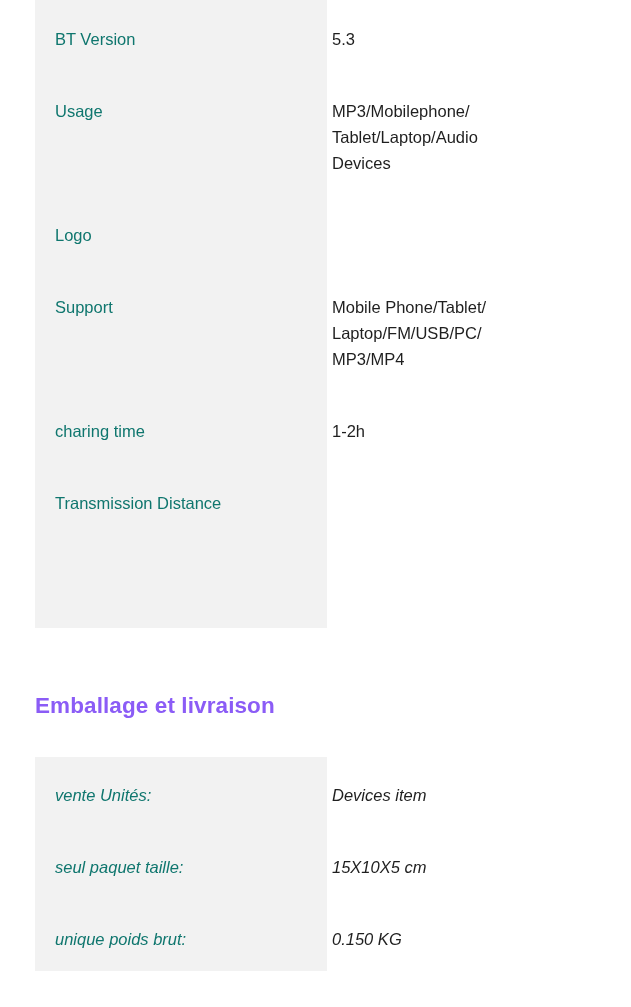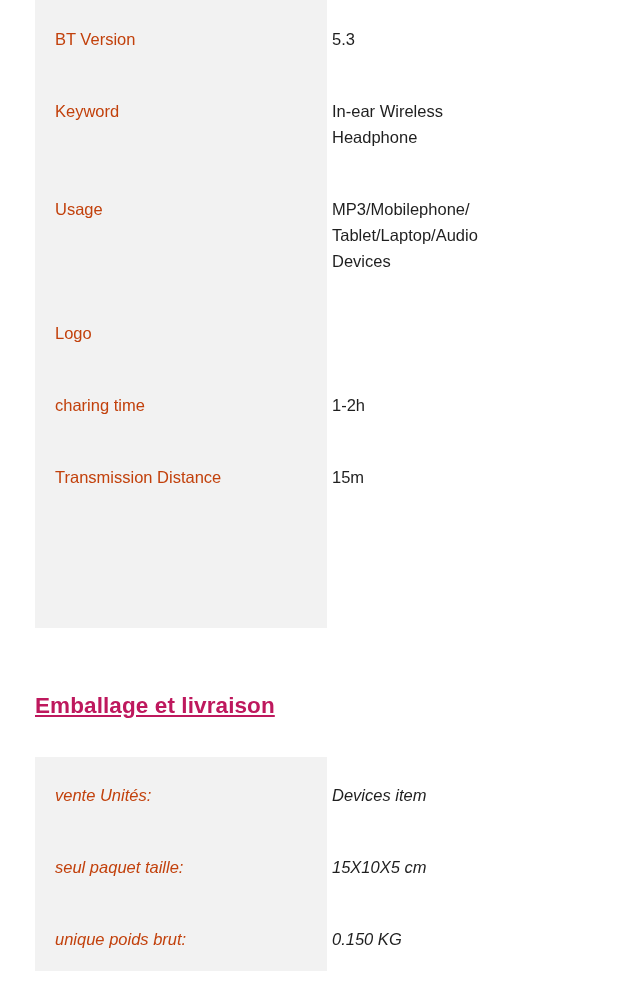--- a/index.html
+++ b/index.html
@@ -49,21 +49,21 @@
     display: flex;
     align-items: flex-start;
   }
 
   .spec-label {
     flex: 0 0 312px;
     box-sizing: border-box;
     padding-left: 55px;
     font-size: 16.5px;
     line-height: 26px;
-    color: #c2410c;
+    color: #0f766e;
     font-weight: 400;
     white-space: pre-line;
   }
 
   .spec-value {
     flex: 1 1 auto;
     box-sizing: border-box;
     padding-left: 20px;
     font-size: 16.5px;
     line-height: 26px;
@@ -85,23 +85,22 @@
   #table-specs .spec-row:last-child { margin-bottom: 0; margin-top: 29px; }
 
   
   .section-heading {
     position: absolute;
     left: 35px;
     top: 691px;
     font-size: 22.5px;
     line-height: 30px;
     font-weight: 600;
-    color: #be185d;
+    color: #8b5cf6;
     letter-spacing: 0.1px;
-    text-decoration: underline;
   }
 
   
   #table-packaging {
     top: 757px;
     height: 214px;
     font-style: italic;
   }
   #table-packaging .rows {
     padding-top: 25px;
@@ -116,46 +115,46 @@
 
   <div class="spec-table" id="table-specs">
     <div class="label-band"></div>
     <div class="rows">
 
       <div class="spec-row">
         <div class="spec-label">BT Version</div>
         <div class="spec-value">5.3</div>
       </div>
 
-      <div class="spec-row">
-        <div class="spec-label">Keyword</div>
-        <div class="spec-value">In-ear Wireless
-Headphone</div>
-      </div>
 
       <div class="spec-row">
         <div class="spec-label">Usage</div>
         <div class="spec-value">MP3/Mobilephone/
 Tablet/Laptop/Audio
 Devices</div>
       </div>
 
       <div class="spec-row">
         <div class="spec-label">Logo</div>
       </div>
 
+      <div class="spec-row">
+        <div class="spec-label">Support</div>
+        <div class="spec-value">Mobile Phone/Tablet/
+Laptop/FM/USB/PC/
+MP3/MP4</div>
+      </div>
 
       <div class="spec-row">
         <div class="spec-label">charing time</div>
         <div class="spec-value">1-2h</div>
       </div>
 
       <div class="spec-row">
         <div class="spec-label">Transmission Distance</div>
-        <div class="spec-value">15m</div>
       </div>
 
     </div>
   </div>
 
   <div class="section-heading">Emballage et livraison</div>
 
   <div class="spec-table" id="table-packaging">
     <div class="label-band"></div>
     <div class="rows">

